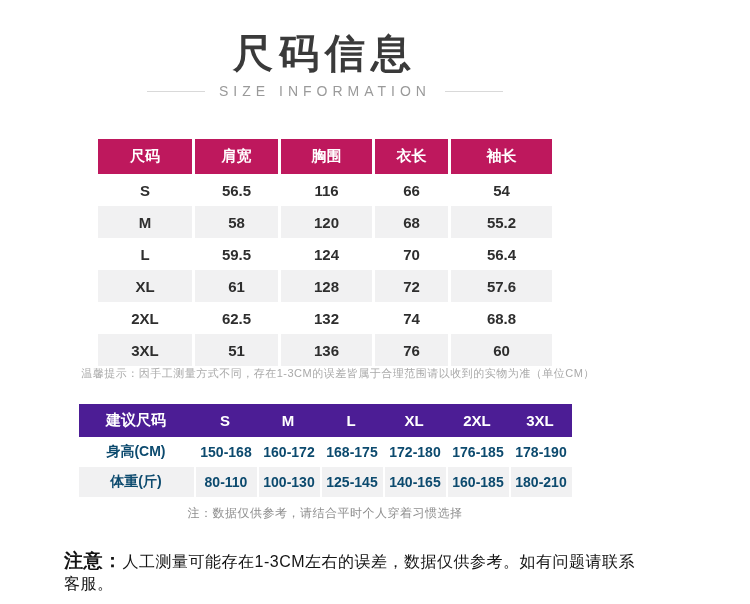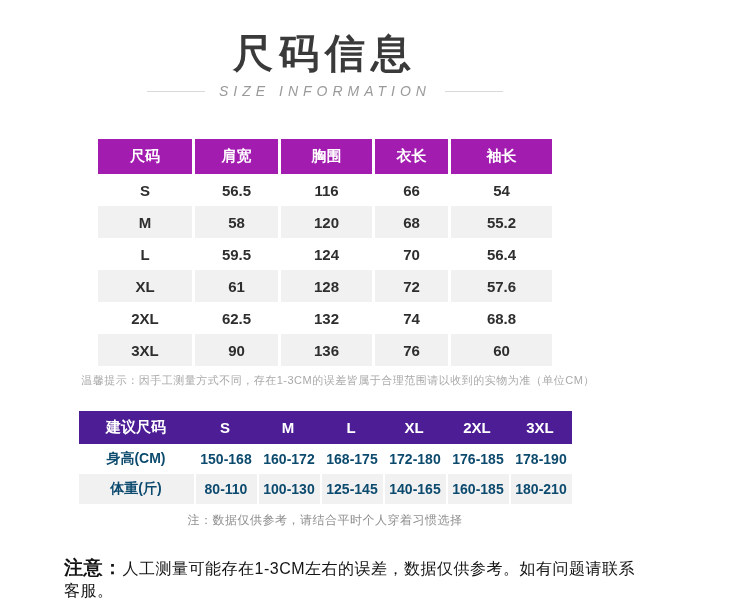--- a/index.html
+++ b/index.html
@@ -21,37 +21,36 @@
     letter-spacing: 6px;
     color: #3a3a3a;
     line-height: 46px;
   }
   .subtitle-row {
     margin-top: 7px;
     display: flex;
     align-items: center;
     justify-content: center;
     gap: 14px;
-    font-style: italic;
   }
   .subtitle {
     font-size: 14px;
     letter-spacing: 5px;
     color: #9a9a9a;
   }
   .sub-line { width: 58px; height: 1px; background: #d9d9d9; }
 
   
   table { border-collapse: separate; border-spacing: 0; table-layout: fixed; }
   .size-table {
     width: 454px;
     margin: 40px auto 0 auto;
   }
   .size-table th {
-    background: #a21caf;
+    background: #be185d;
     color: #ffffff;
     font-size: 15px;
     font-weight: 700;
     height: 35px;
     text-align: center;
     border-left: 3px solid #ffffff;
   }
   .size-table th:first-child { border-left: none; }
   .size-table td {
     height: 32px;
@@ -63,21 +62,20 @@
   }
   .size-table td:first-child { border-left: none; }
   .size-table tbody tr:nth-child(even) { background: #f1f1f2; }
   .size-table col.c1 { width: 94px; }
   .size-table col.c2 { width: 86px; }
   .size-table col.c3 { width: 94px; }
   .size-table col.c4 { width: 76px; }
   .size-table col.c5 { width: 104px; }
 
   .tip-note {
-    margin-top: 7px;
     text-align: center;
     font-size: 11px;
     color: #a9a9a9;
     letter-spacing: 0.5px;
     padding-left: 26px;
   }
 
   
   .suggest-table {
     width: 493px;
@@ -187,21 +185,21 @@
         </tr>
         <tr>
           <td>2XL</td>
           <td>62.5</td>
           <td>132</td>
           <td>74</td>
           <td>68.8</td>
         </tr>
         <tr>
           <td>3XL</td>
-          <td>90</td>
+          <td>51</td>
           <td>136</td>
           <td>76</td>
           <td>60</td>
         </tr>
       </tbody>
     </table>
 
   <div class="tip-note">温馨提示：因手工测量方式不同，存在1-3CM的误差皆属于合理范围请以收到的实物为准（单位CM）</div>
 
   <table class="suggest-table">

